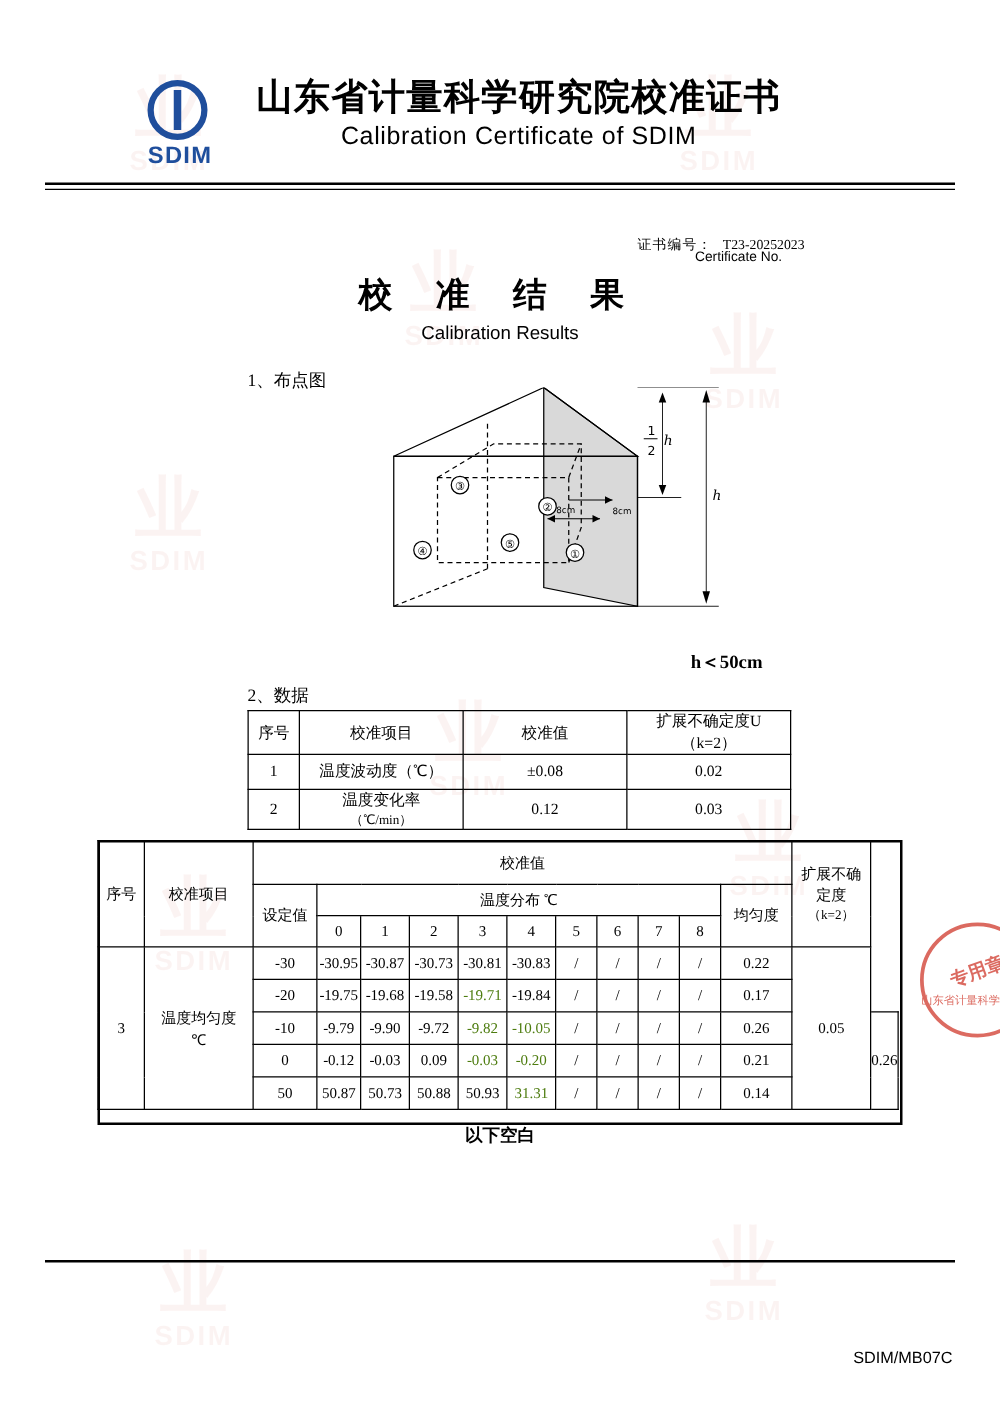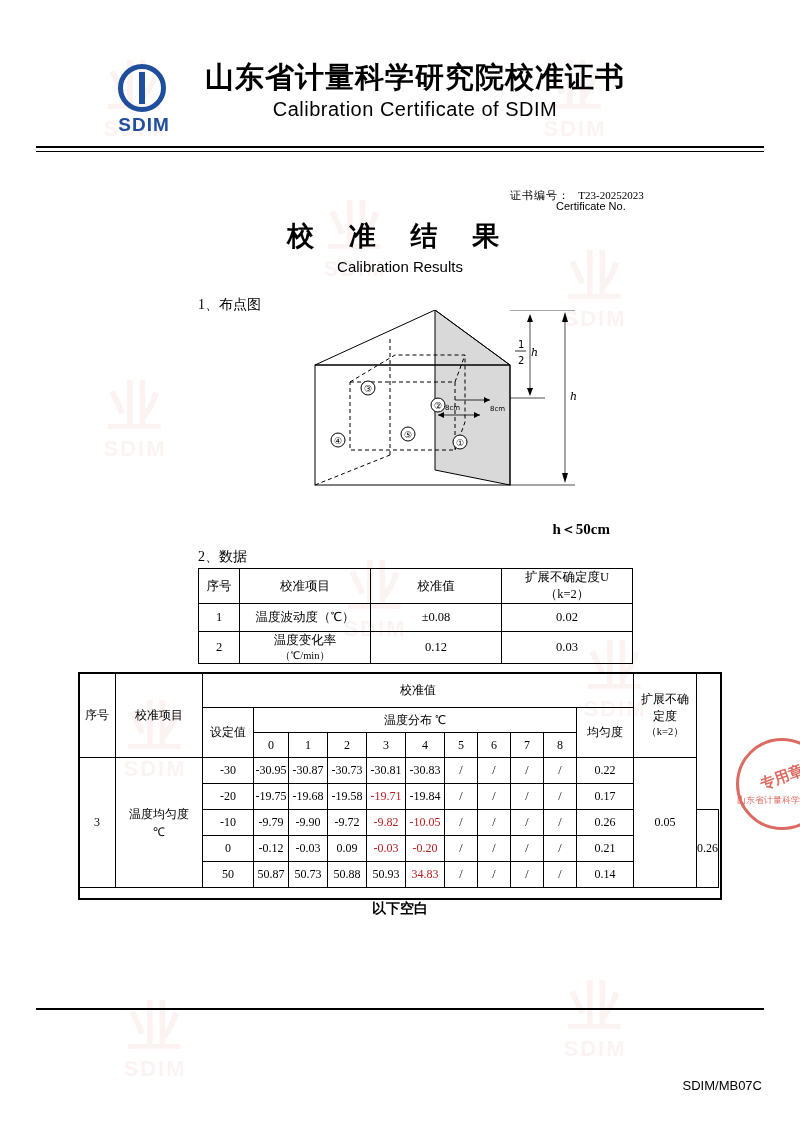--- a/index.html
+++ b/index.html
@@ -134,21 +134,21 @@
     position:absolute;left:78px;top:672px;font-size:12px;
   }
   .tblB td{
     border:1px solid #000;text-align:center;vertical-align:middle;padding:0;
   }
   .tblB-wrap{
     position:absolute;left:78px;top:672px;width:644px;height:228px;
     border:2px solid #000;box-sizing:border-box;
   }
   .small{font-size:10.5px;}
-  .red{color:#b91c1c;}
+  .red{color:#4d7c0f;}
 
   
   .blank{
     position:absolute;left:0;top:900px;width:800px;text-align:center;
     font-size:14px;font-weight:bold;
   }
 
   
   .stamp{
     position:absolute;left:736px;top:738px;width:92px;height:92px;
@@ -424,21 +424,21 @@
       <td>/</td>
       <td>/</td>
       <td>0.21</td>
     </tr>
     <tr>
       <td style="height:25px;">50</td>
       <td>50.87</td>
       <td>50.73</td>
       <td>50.88</td>
       <td>50.93</td>
-      <td class="red">34.83</td>
+      <td class="red">31.31</td>
       <td>/</td>
       <td>/</td>
       <td>/</td>
       <td>/</td>
       <td>0.14</td>
     </tr>
   </tbody>
     </table>
 
   <div class="stamp">

